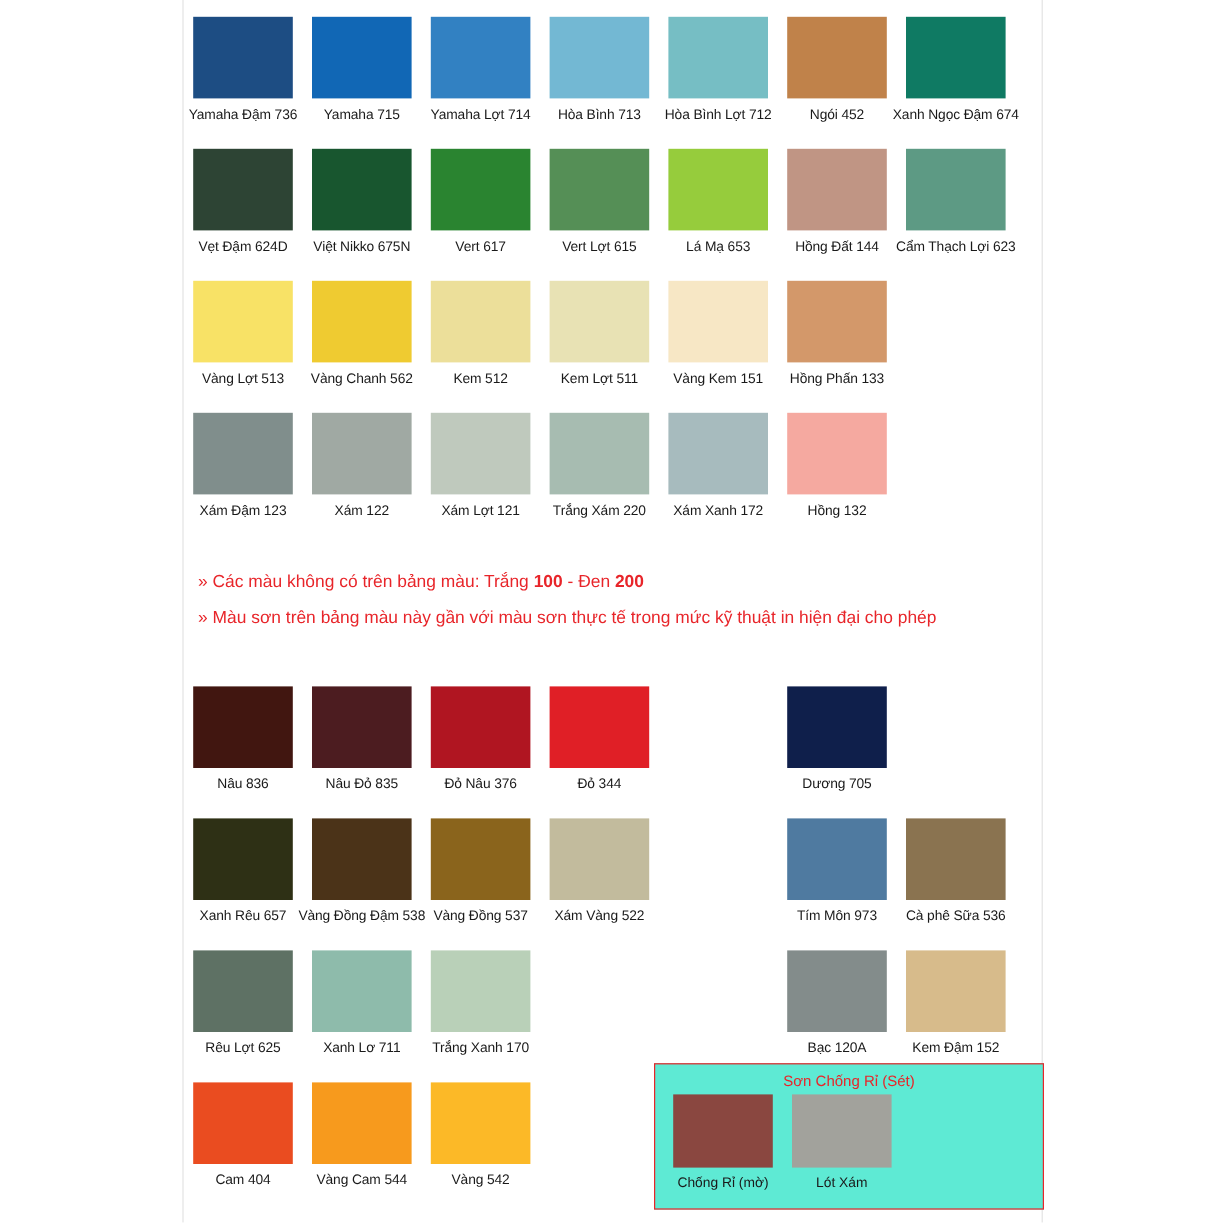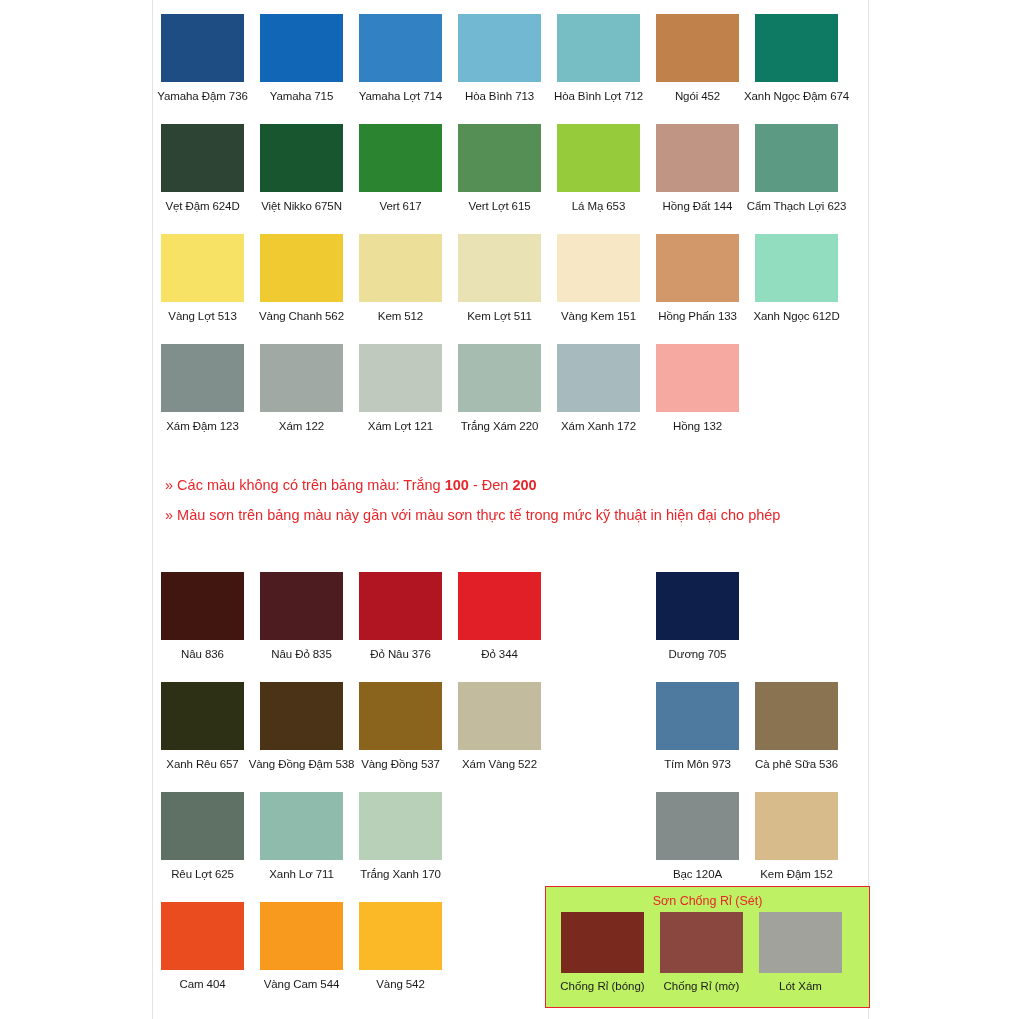--- a/index.html
+++ b/index.html
@@ -85,21 +85,21 @@
     width: 100%;
   }
   
   .rust-box {
     position: absolute;
     left: 392px;
     top: 886px;
     width: 325px;
     height: 122px;
     border: 1px solid #e8252a;
-    background: #bef264;
+    background: #5eead4;
   }
   .rust-title {
     text-align: center;
     color: #e8252a;
     font-size: 12.5px;
     line-height: 14px;
     padding-top: 7px;
   }
   .rust-row {
     display: flex;
@@ -209,24 +209,20 @@
             <span class="cap">Kem Lợt 511</span>
           </div>
           <div class="cell">
             <span class="swatch" title="Vàng Kem 151" style="background: rgb(247, 231, 197);"></span>
             <span class="cap">Vàng Kem 151</span>
           </div>
           <div class="cell">
             <span class="swatch" title="Hồng Phấn 133" style="background: rgb(211, 152, 106);"></span>
             <span class="cap">Hồng Phấn 133</span>
           </div>
-          <div class="cell">
-            <span class="swatch" title="Xanh Ngọc 612D" style="background: rgb(146, 220, 191);"></span>
-            <span class="cap">Xanh Ngọc 612D</span>
-          </div>
         </div>
         <div class="row">
           <div class="cell">
             <span class="swatch" title="Xám Đậm 123" style="background: rgb(128, 142, 140);"></span>
             <span class="cap">Xám Đậm 123</span>
           </div>
           <div class="cell">
             <span class="swatch" title="Xám 122" style="background: rgb(160, 169, 163);"></span>
             <span class="cap">Xám 122</span>
           </div>
@@ -346,24 +342,20 @@
           <div class="cell spacer-cell"></div>
           <div class="cell spacer-cell"></div>
           <div class="cell spacer-cell"></div>
         </div>
       </div>
 
     <div class="rust-box">
       <div class="rust-title">Sơn Chống Rỉ (Sét)</div>
       <div class="rust-row">
           <div class="rust-cell">
-            <span class="rust-swatch" title="Chống Rỉ (bóng)" style="background: rgb(121, 41, 29);"></span>
-            <span class="rust-cap">Chống Rỉ (bóng)</span>
-          </div>
-          <div class="rust-cell">
             <span class="rust-swatch" title="Chống Rỉ (mờ)" style="background: rgb(138, 71, 64);"></span>
             <span class="rust-cap">Chống Rỉ (mờ)</span>
           </div>
           <div class="rust-cell">
             <span class="rust-swatch" title="Lót Xám" style="background: rgb(162, 162, 156);"></span>
             <span class="rust-cap">Lót Xám</span>
           </div>
         </div>
     </div>
 

